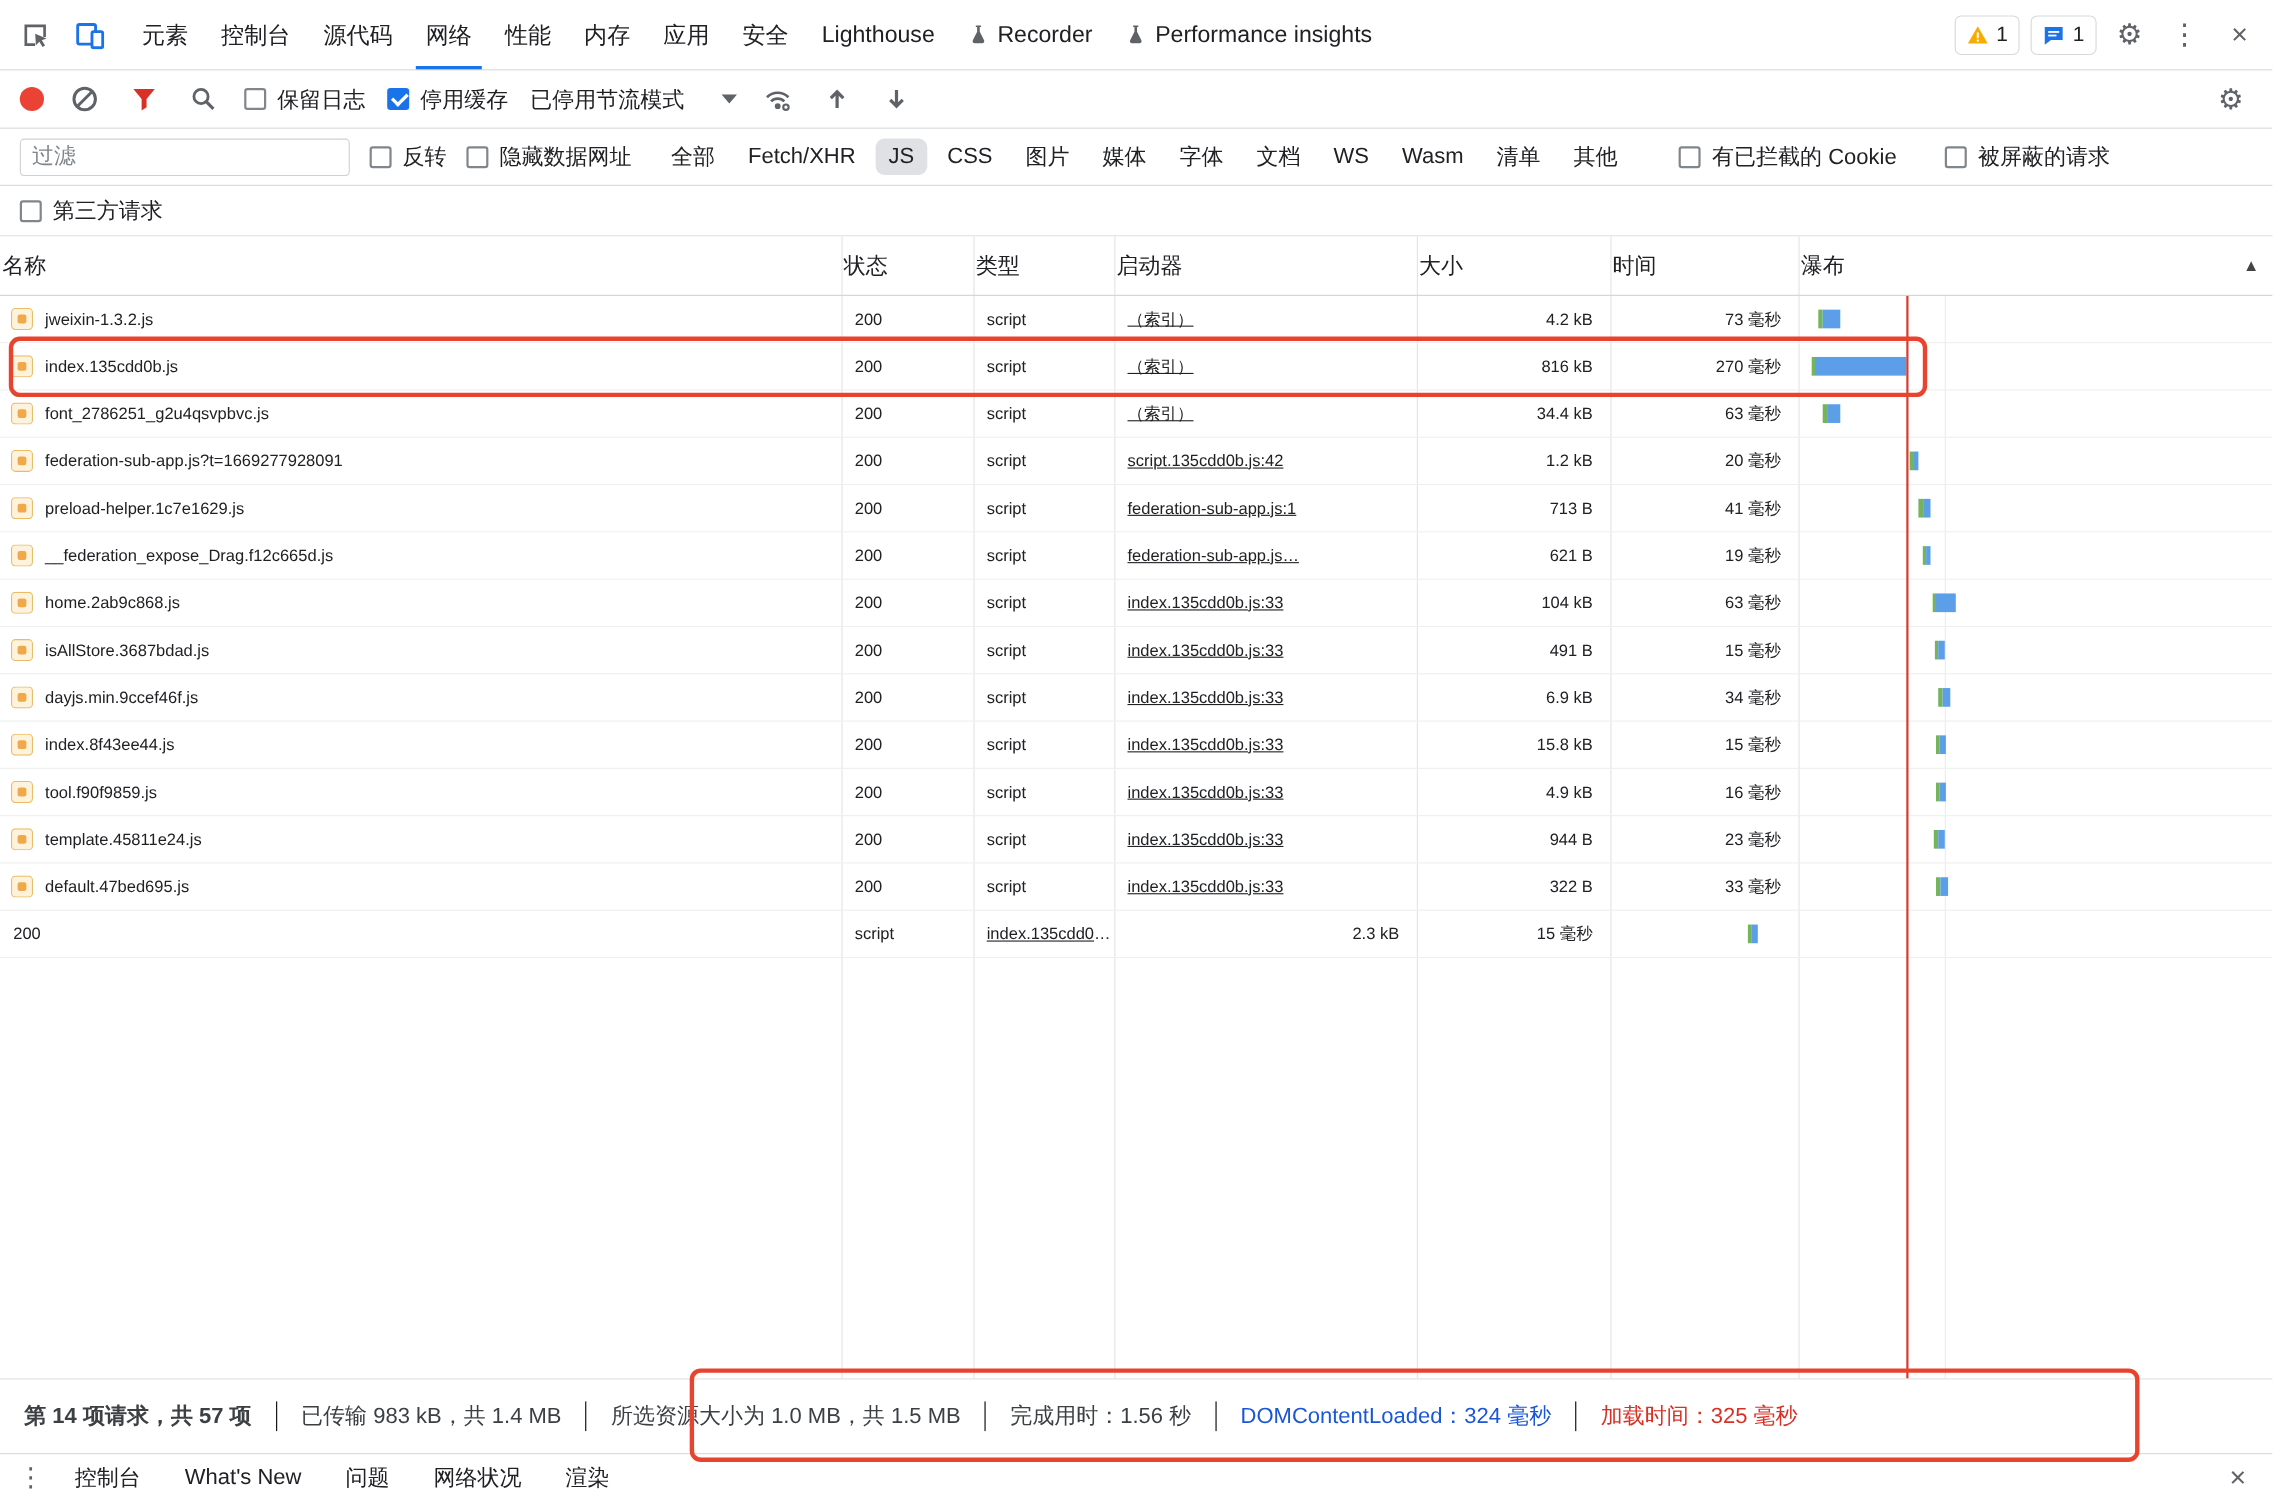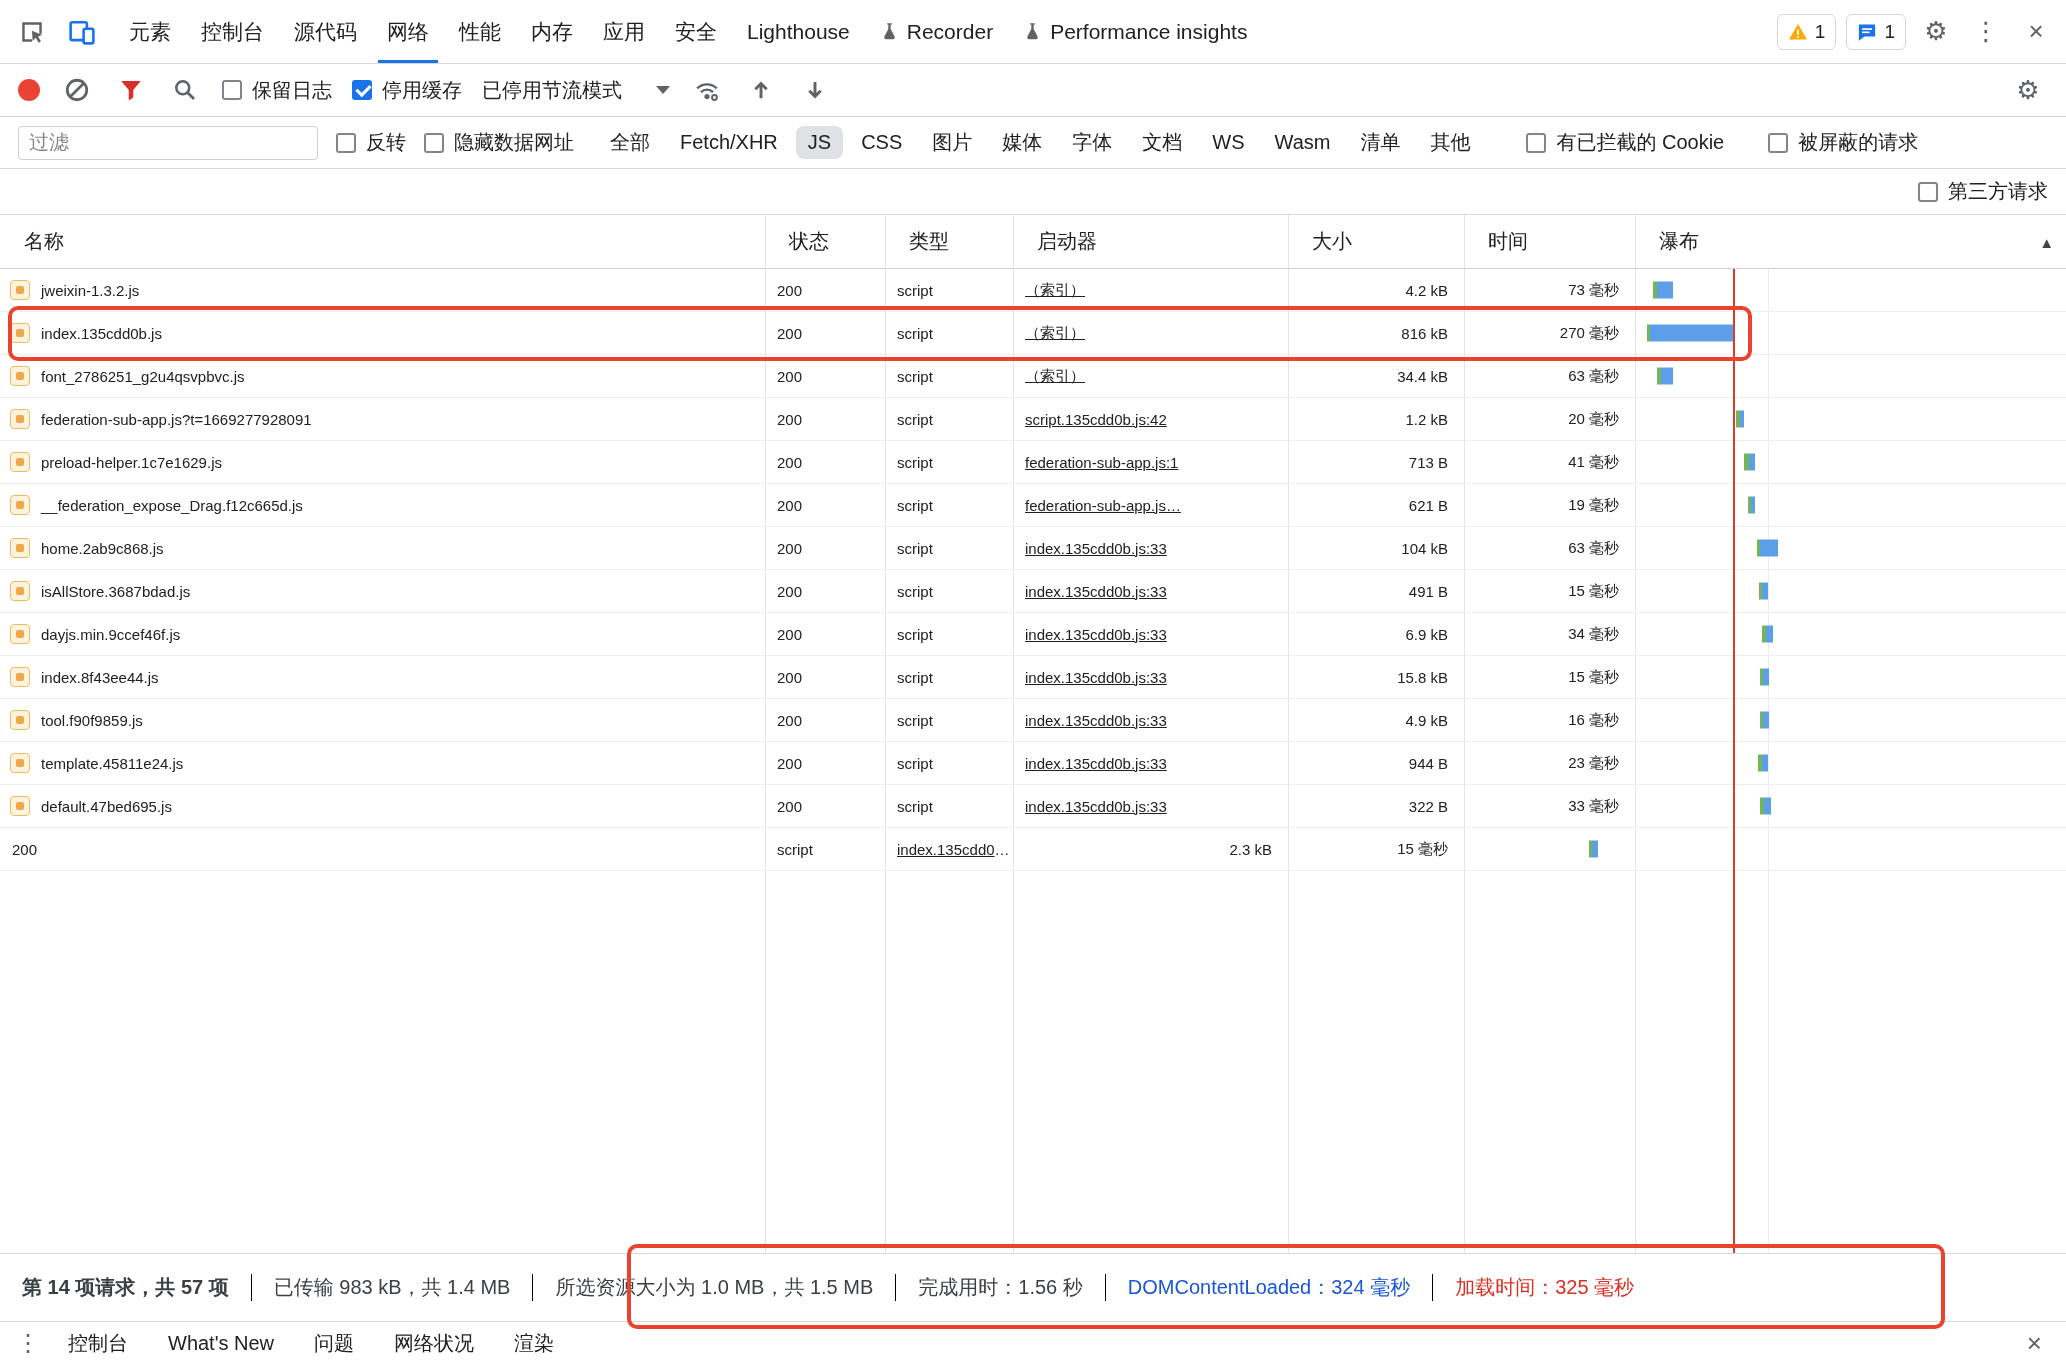--- a/index.html
+++ b/index.html
@@ -35,30 +35,30 @@
   
   .filter-row { height: 52px; display: flex; align-items: center; gap: 18px; padding: 0 18px; border-bottom: 1px solid #d6d9dc; font-size: 20px; }
   .filter-input { width: 300px; height: 34px; border: 1px solid #cdd1d5; border-radius: 4px; padding: 0 10px; font-size: 20px; color: #202124; outline: none; font-family: inherit; }
   .filter-input::placeholder { color: #80868b; }
   .pills { display: flex; align-items: center; gap: 6px; margin-left: 6px; }
   .pill { padding: 5px 12px; border-radius: 8px; white-space: nowrap; cursor: pointer; }
   .pill.active { background: #dfe1e5; }
   .gap-l { margin-left: 26px; }
 
   
-  .third-row { height: 46px; display: flex; align-items: center; gap: 10px; padding: 0 18px; border-bottom: 1px solid #d6d9dc; font-size: 20px; justify-content: flex-end; }
+  .third-row { height: 46px; display: flex; align-items: center; gap: 10px; padding: 0 18px; border-bottom: 1px solid #d6d9dc; font-size: 20px; }
 
   
   .table-area { position: relative; height: 1038px; background: #fff; }
   .col-line { position: absolute; top: 0; bottom: 0; width: 1px; background: #e3e3e3; z-index: 0; }
   .wf-grid { position: absolute; top: 54px; bottom: 0; width: 1px; background: #ececec; z-index: 0; }
   .red-line { position: absolute; top: 54px; bottom: 0; left: 1733px; width: 2px; background: #d83a2e; z-index: 3; }
   .thead, .row { display: grid; grid-template-columns: 765px 120px 128px 275px 176px 171px 431px; }
   .thead { height: 54px; align-items: center; border-bottom: 1px solid #d0d3d6; font-size: 20px; position: relative; z-index: 1; }
-  .th { padding-left: 24px; cursor: pointer; white-space: nowrap; }
+  .th { padding-left: 2px; cursor: pointer; white-space: nowrap; }
   .sort-tri { position: absolute; right: 12px; top: 50%; transform: translateY(-50%); font-size: 15px; color: #444; }
   .tbody { position: relative; z-index: 1; }
   .row { height: 43px; align-items: center; border-bottom: 1px solid #efefef; font-size: 15px; cursor: pointer; }
   .cell { padding-left: 12px; white-space: nowrap; overflow: hidden; text-overflow: ellipsis; }
   .cell.name { display: flex; align-items: center; gap: 11px; padding-left: 10px; }
   .file-icon { width: 20px; height: 20px; border-radius: 4px; background: #fdf3dc; border: 1.5px solid #e9bd68; position: relative; flex: none; }
   .file-icon::after { content: ''; position: absolute; inset: 5px; background: #efa94b; border-radius: 2px; }
   .cell.size, .cell.time { text-align: right; padding-right: 16px; padding-left: 0; }
   .cell.initiator a { color: #202124; text-decoration: underline; cursor: pointer; }
   .cell.waterfall { position: relative; height: 100%; padding: 0; overflow: visible; }

